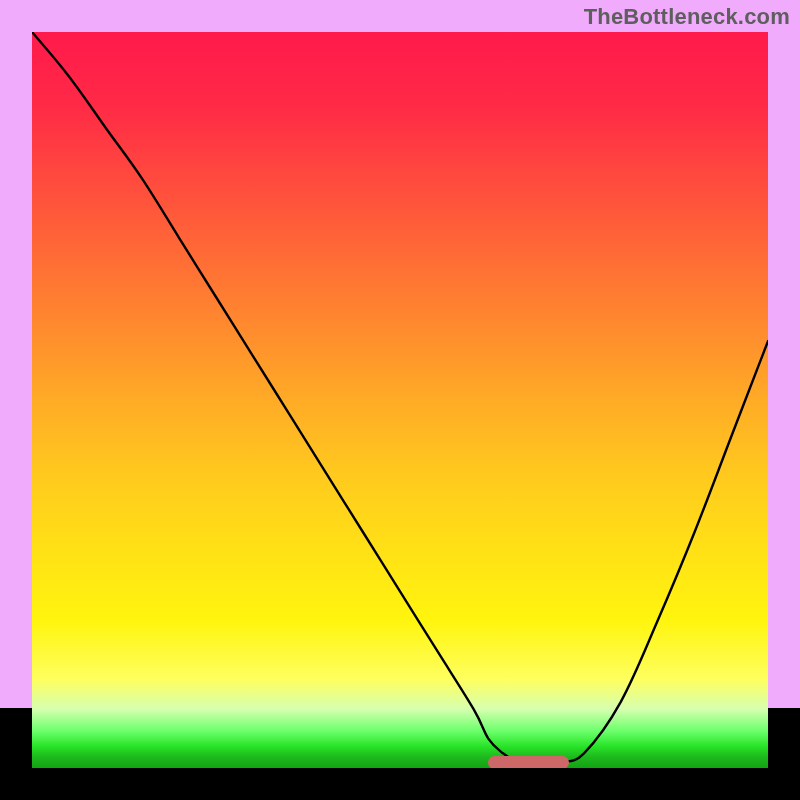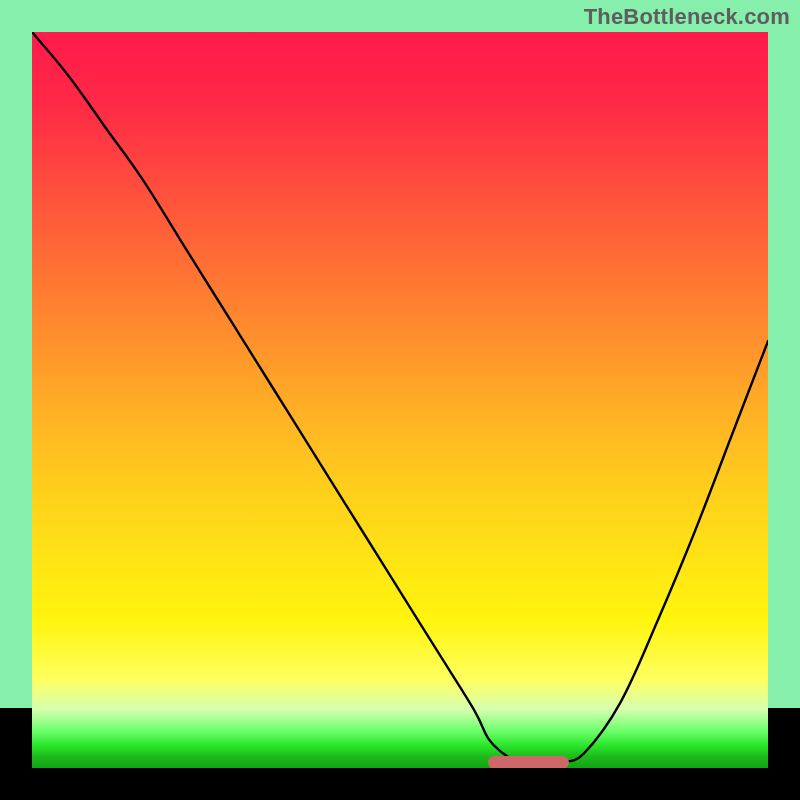--- a/index.html
+++ b/index.html
@@ -8,21 +8,21 @@
     width: 800px;
     height: 800px;
     background: #000;
     overflow: hidden;
     font-family: Arial, Helvetica, sans-serif;
   }
   .frame {
     position: relative;
     width: 800px;
     height: 708px;
-    background: #86efac;
+    background: #f0abfc;
   }
   .watermark {
     position: absolute;
     top: 4px;
     right: 10px;
     color: #5e5e5e;
     font-size: 22px;
     font-weight: 600;
     letter-spacing: 0.2px;
     z-index: 10;

